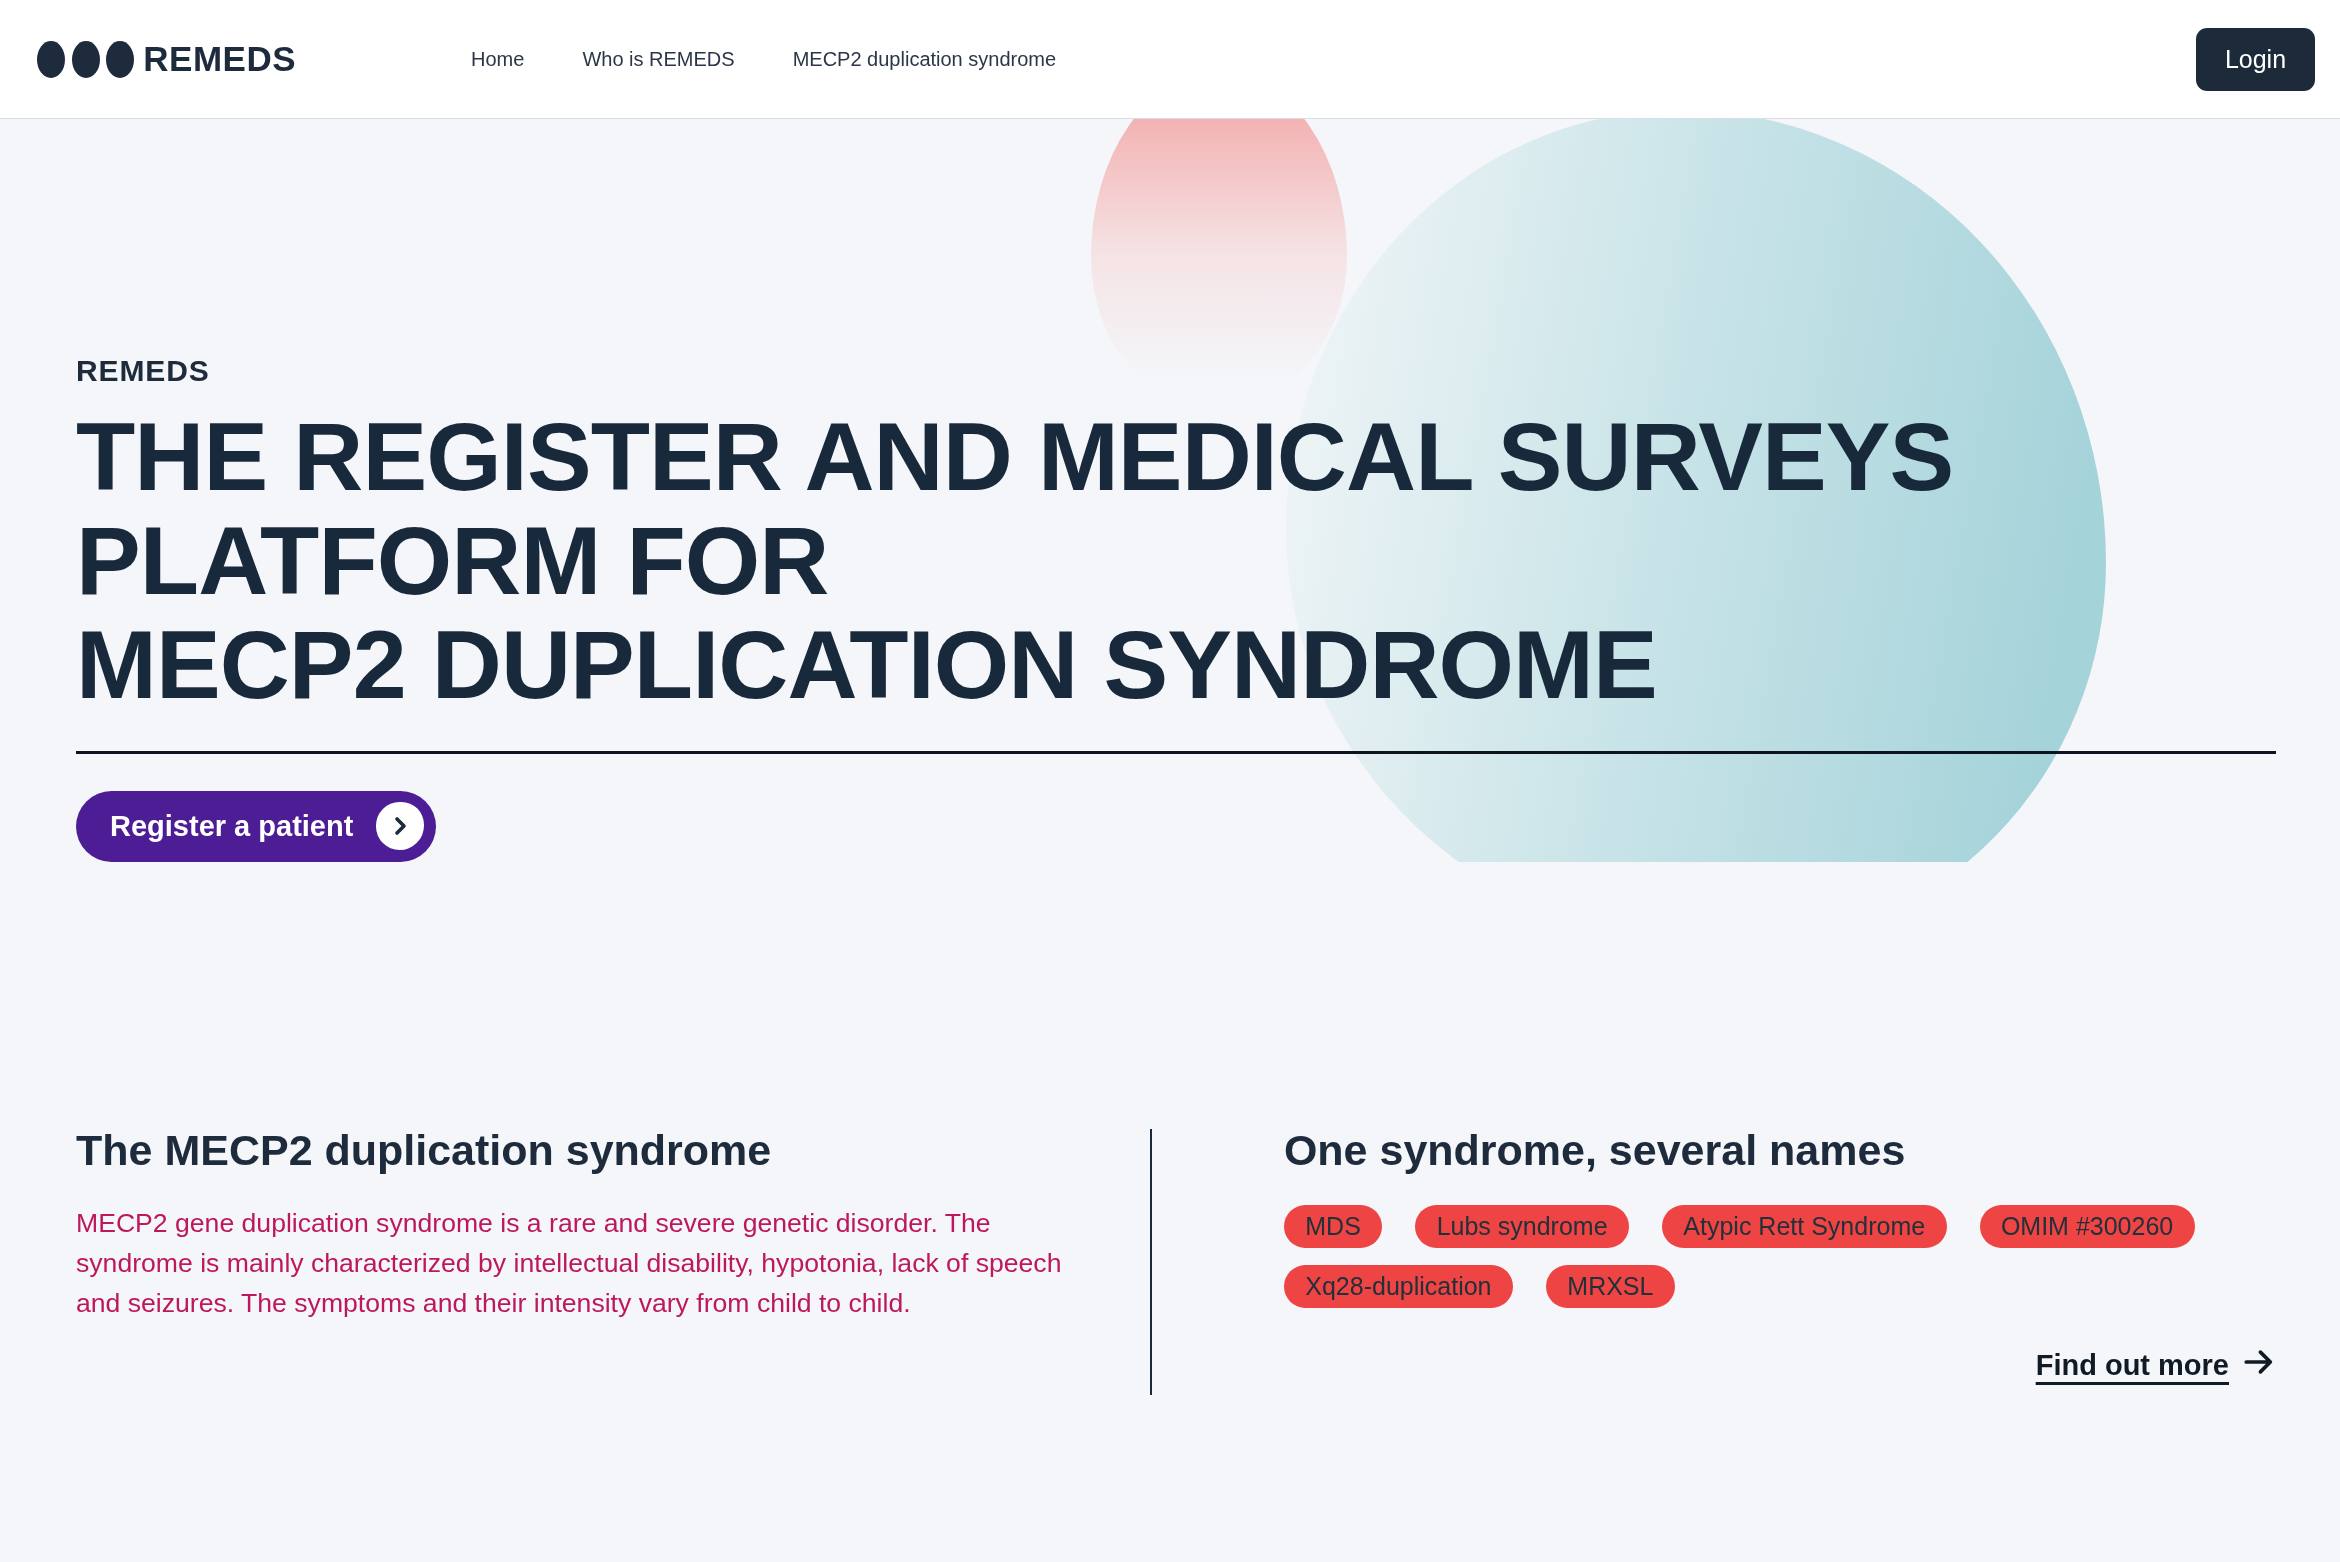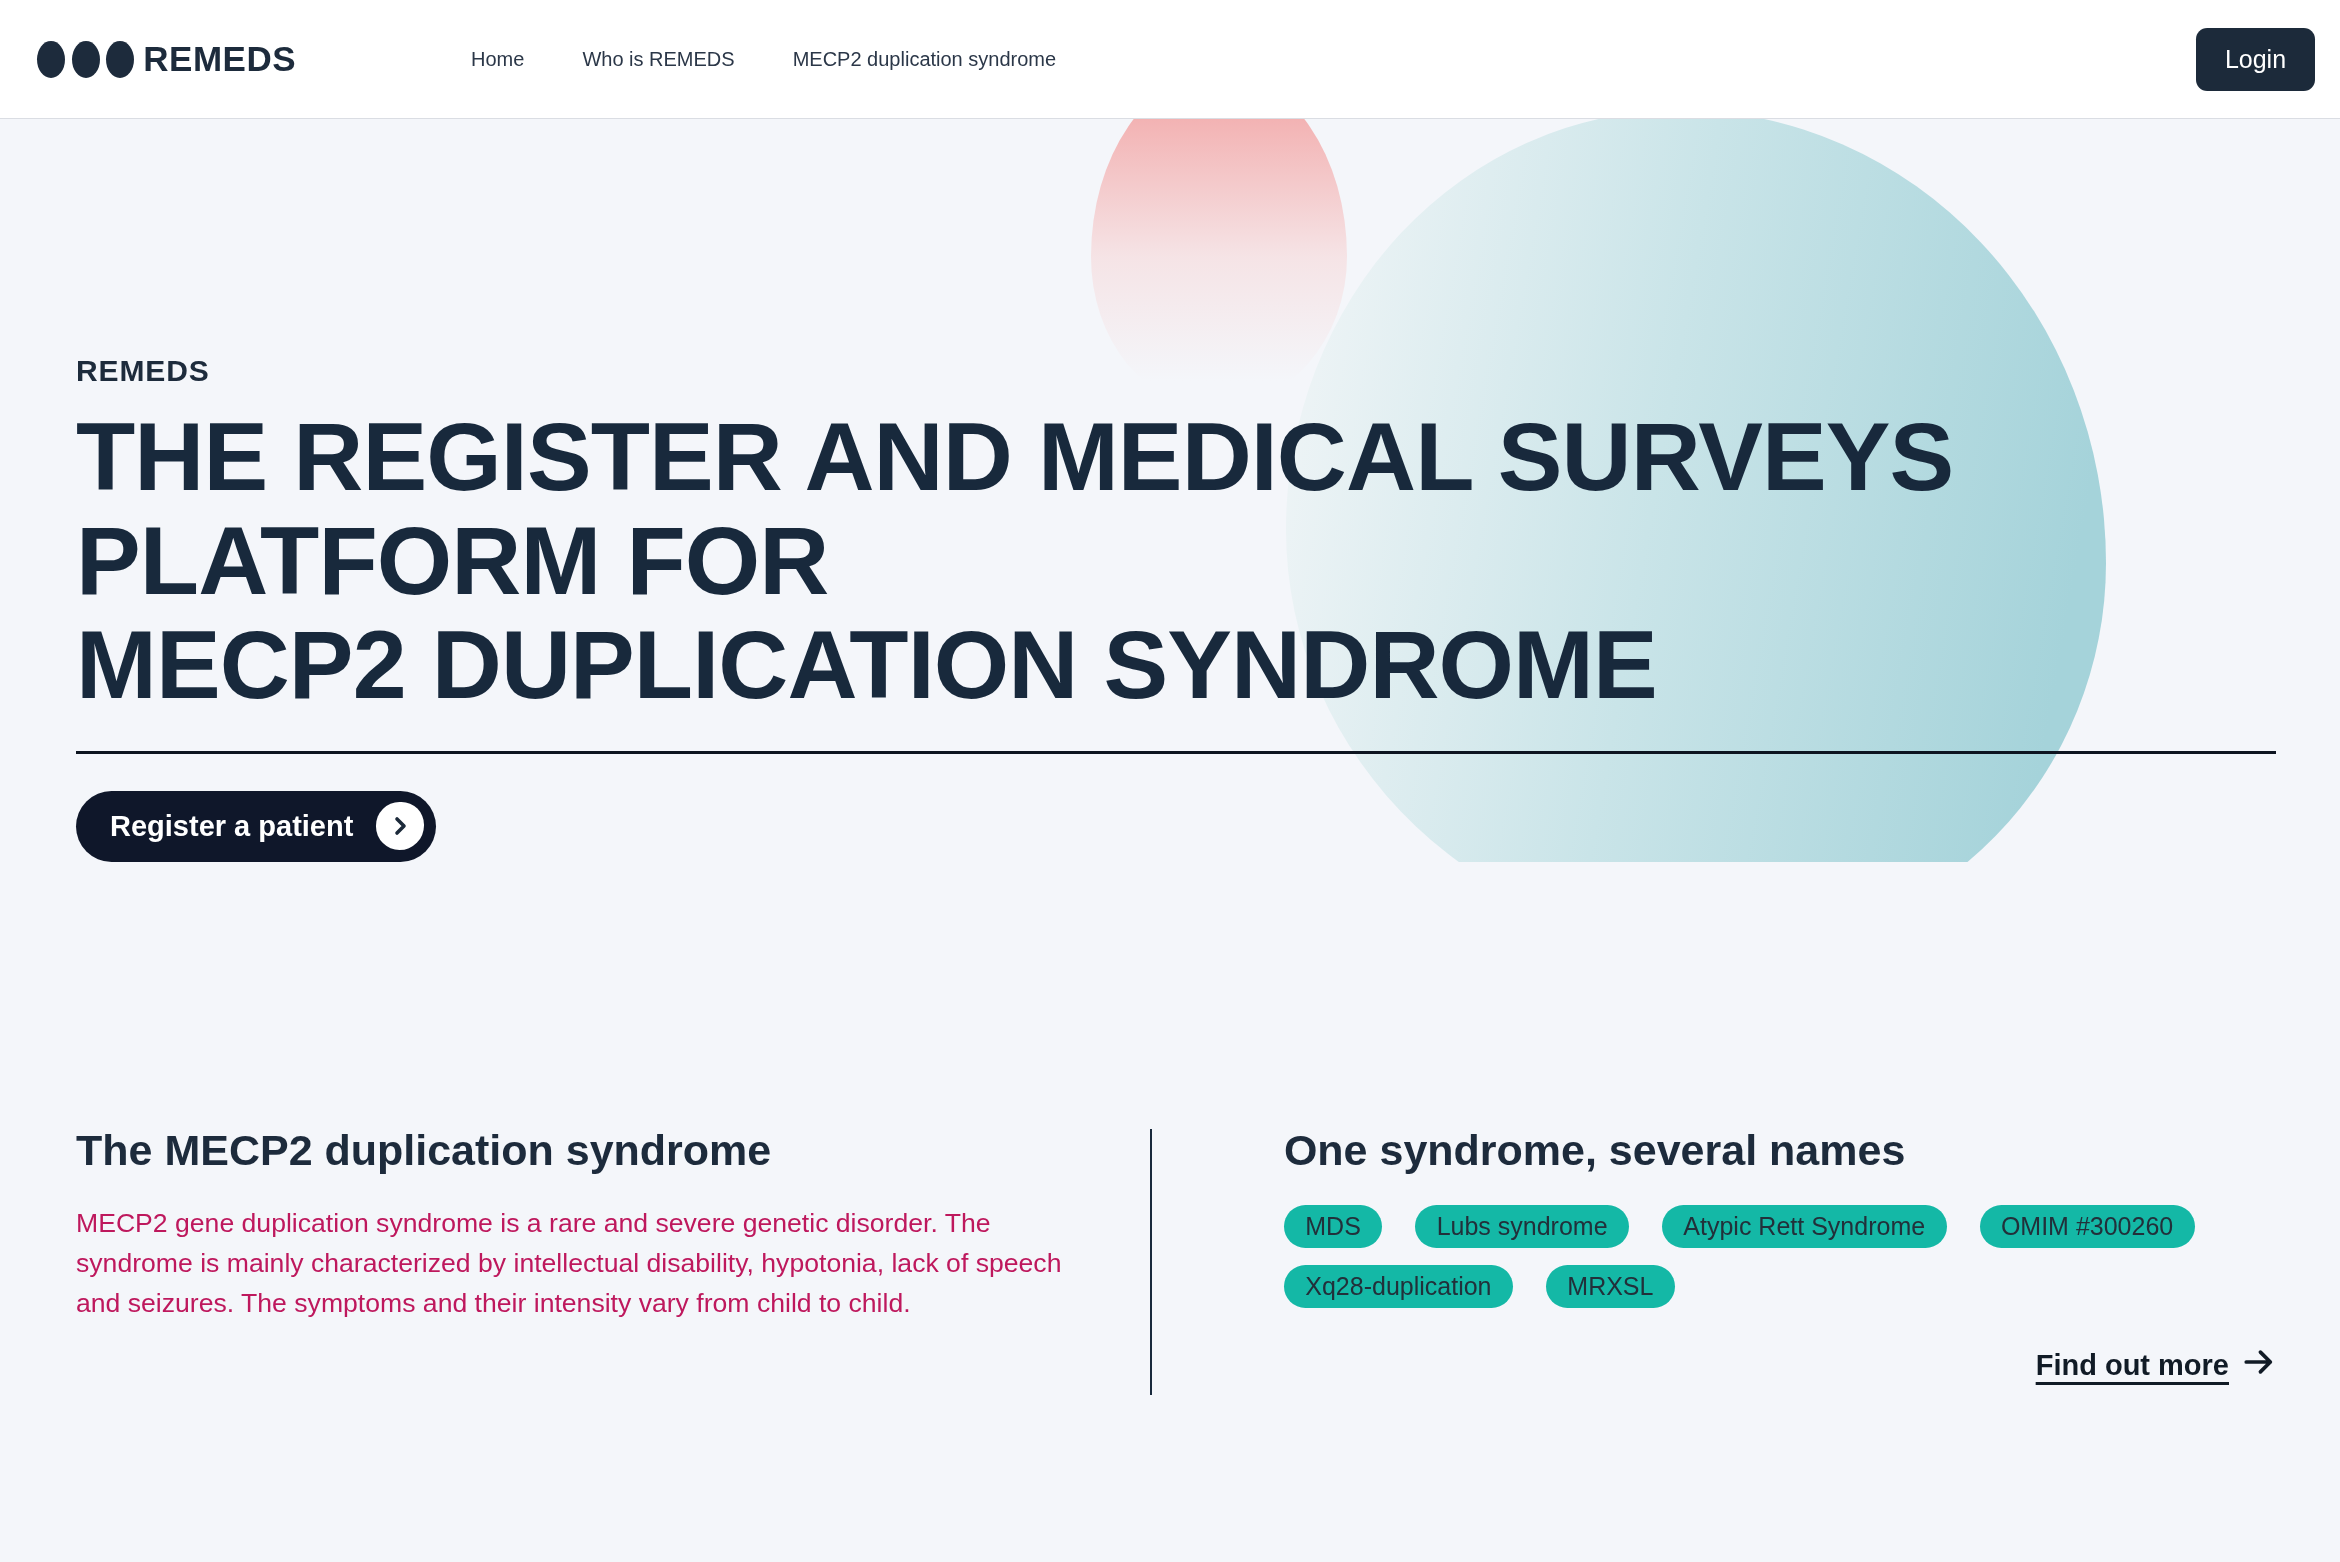--- a/index.html
+++ b/index.html
@@ -69,21 +69,21 @@
     font-size:97px; line-height:104px; font-weight:700;
     color:#18293c; letter-spacing:-0.9px;
   }
   .rule {
     margin-top:34px; height:2.8px; background:#0d1420; width:100%;
   }
   .cta-btn {
     margin-top:37px;
     display:inline-flex; align-items:center; gap:22.4px;
     height:71px; padding:0 12px 0 34px;
-    background:#0f172a; color:#ffffff;
+    background:#4c1d95; color:#ffffff;
     border:none; border-radius:37px;
     font-size:29px; font-weight:600;
     font-family:"Liberation Sans",sans-serif;
     cursor:pointer;
   }
   .cta-circle {
     width:48px; height:48px; border-radius:50% 48% 52% 50%;
     background:#ffffff; display:flex; align-items:center; justify-content:center;
   }
   .cta-circle svg { width:24px; height:24px; }
@@ -105,21 +105,21 @@
   }
   .v-divider {
     flex:none; width:1.9px; height:266px;
     background:#18293c; margin-left:81px; margin-top:3.7px;
   }
   .info-right { flex:1; margin-left:132px; display:flex; flex-direction:column; }
   .tags { margin-top:30px; display:flex; flex-wrap:wrap; gap:17px 33px; max-width:970px; }
   .tag {
     display:inline-flex; align-items:center;
     height:43px; padding:0 21.4px;
-    background:#14b8a6; color:#22303a;
+    background:#ef4444; color:#22303a;
     border-radius:21.4px; font-size:25px;
     white-space:nowrap;
   }
   .find-more {
     margin-top:37px; align-self:flex-end;
     display:inline-flex; align-items:center; gap:13px;
     font-size:29px; font-weight:600; color:#111b26;
     text-decoration:none; cursor:pointer;
   }
   .find-more .label {

